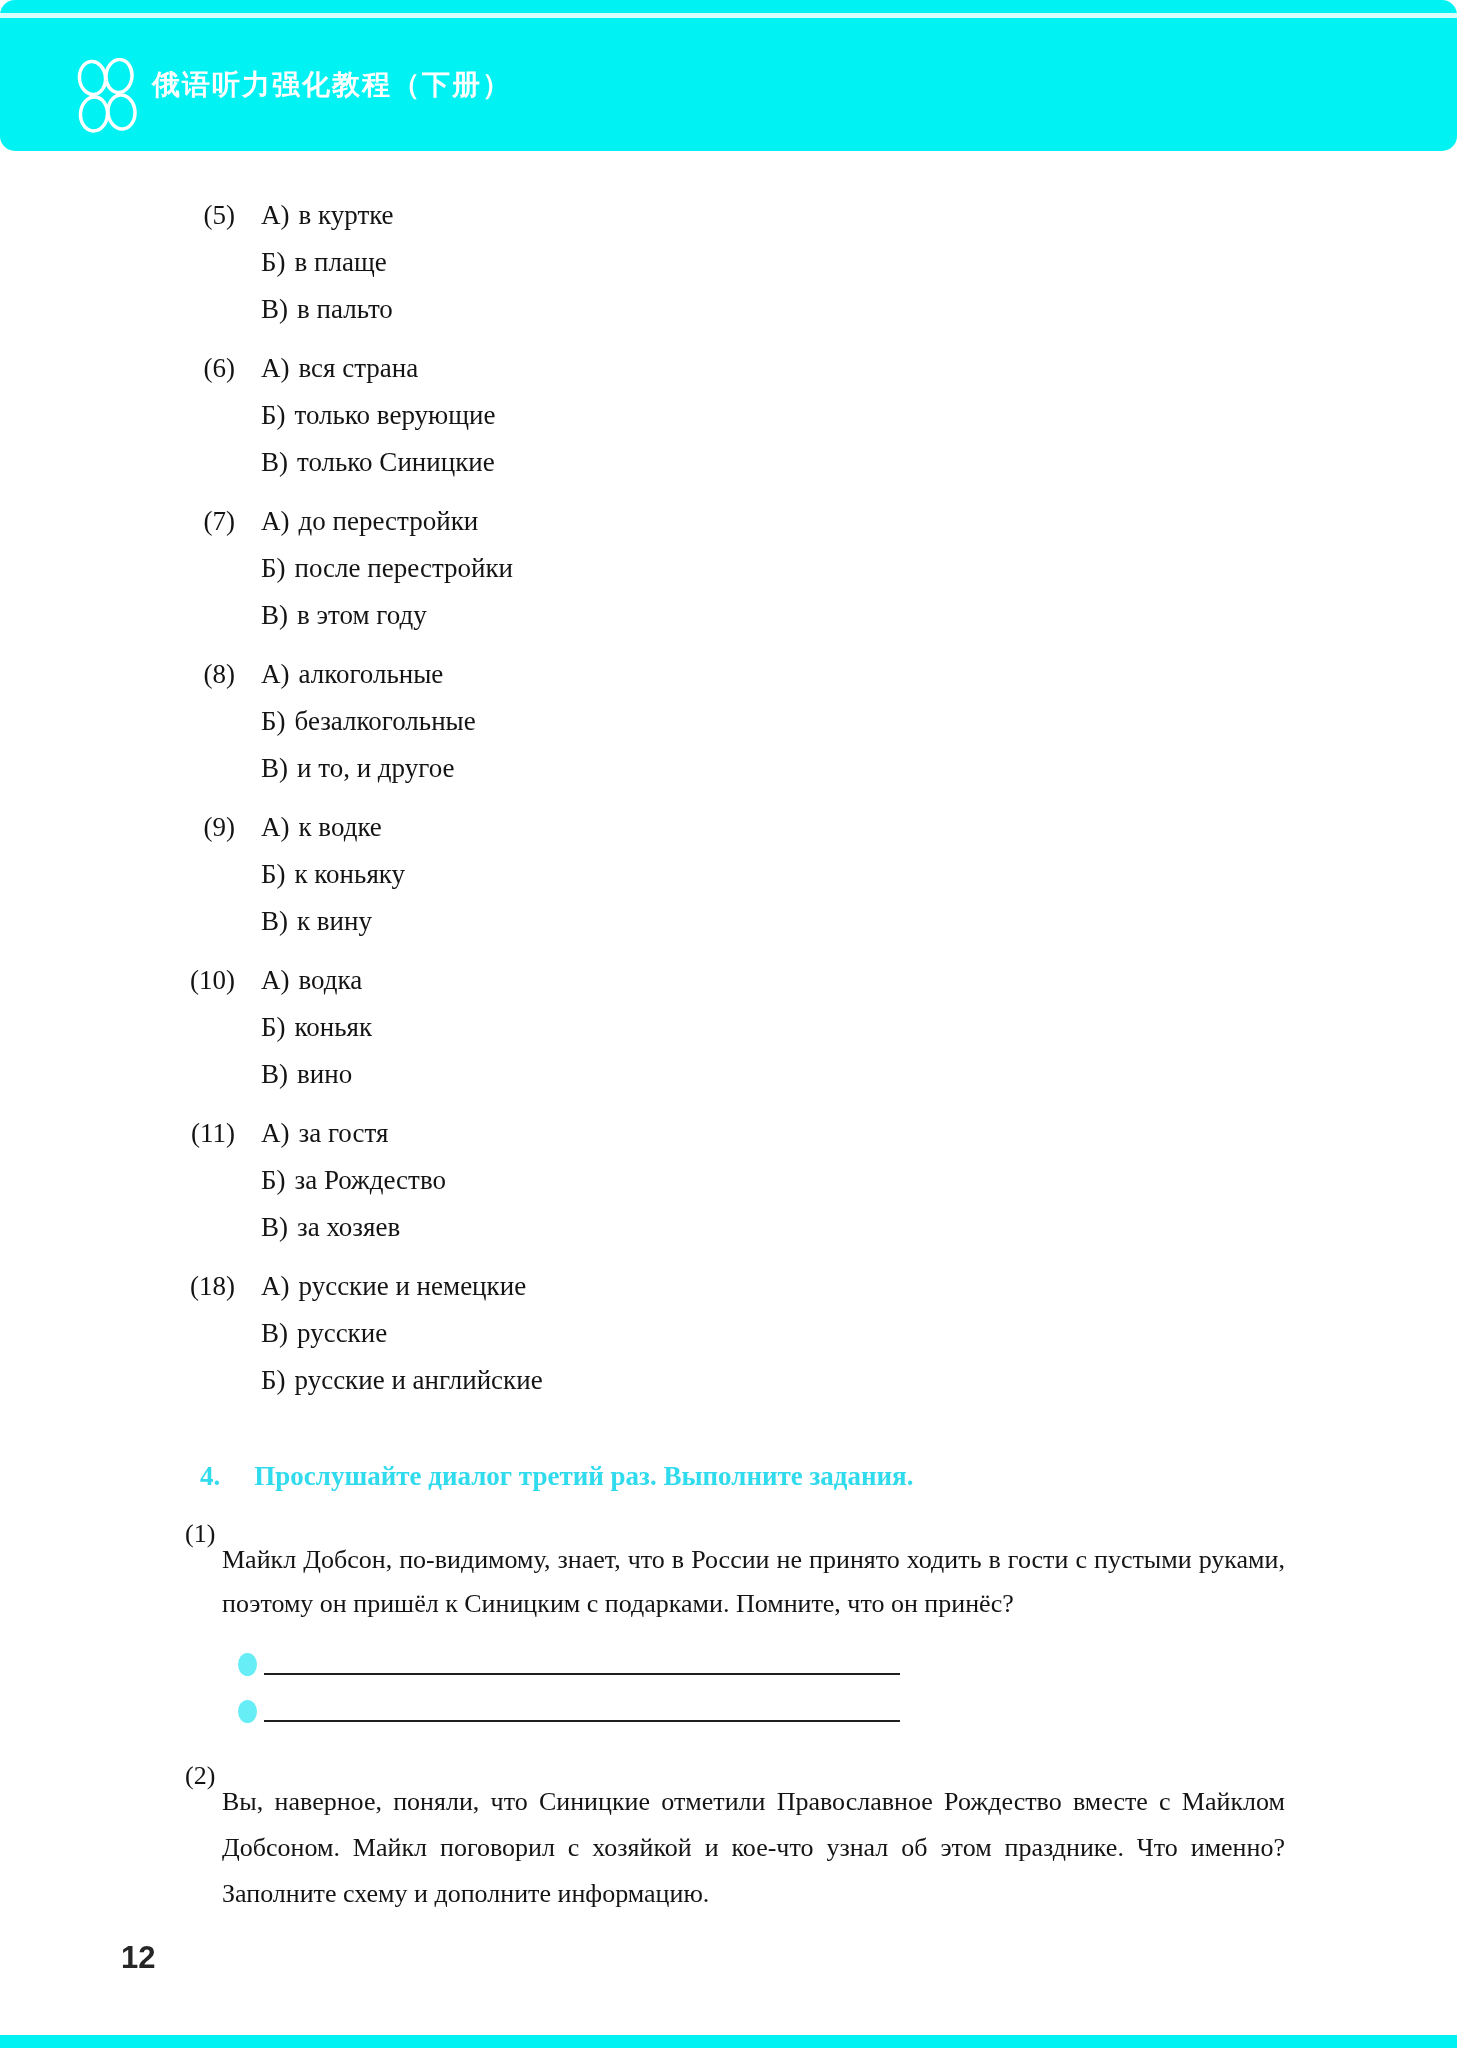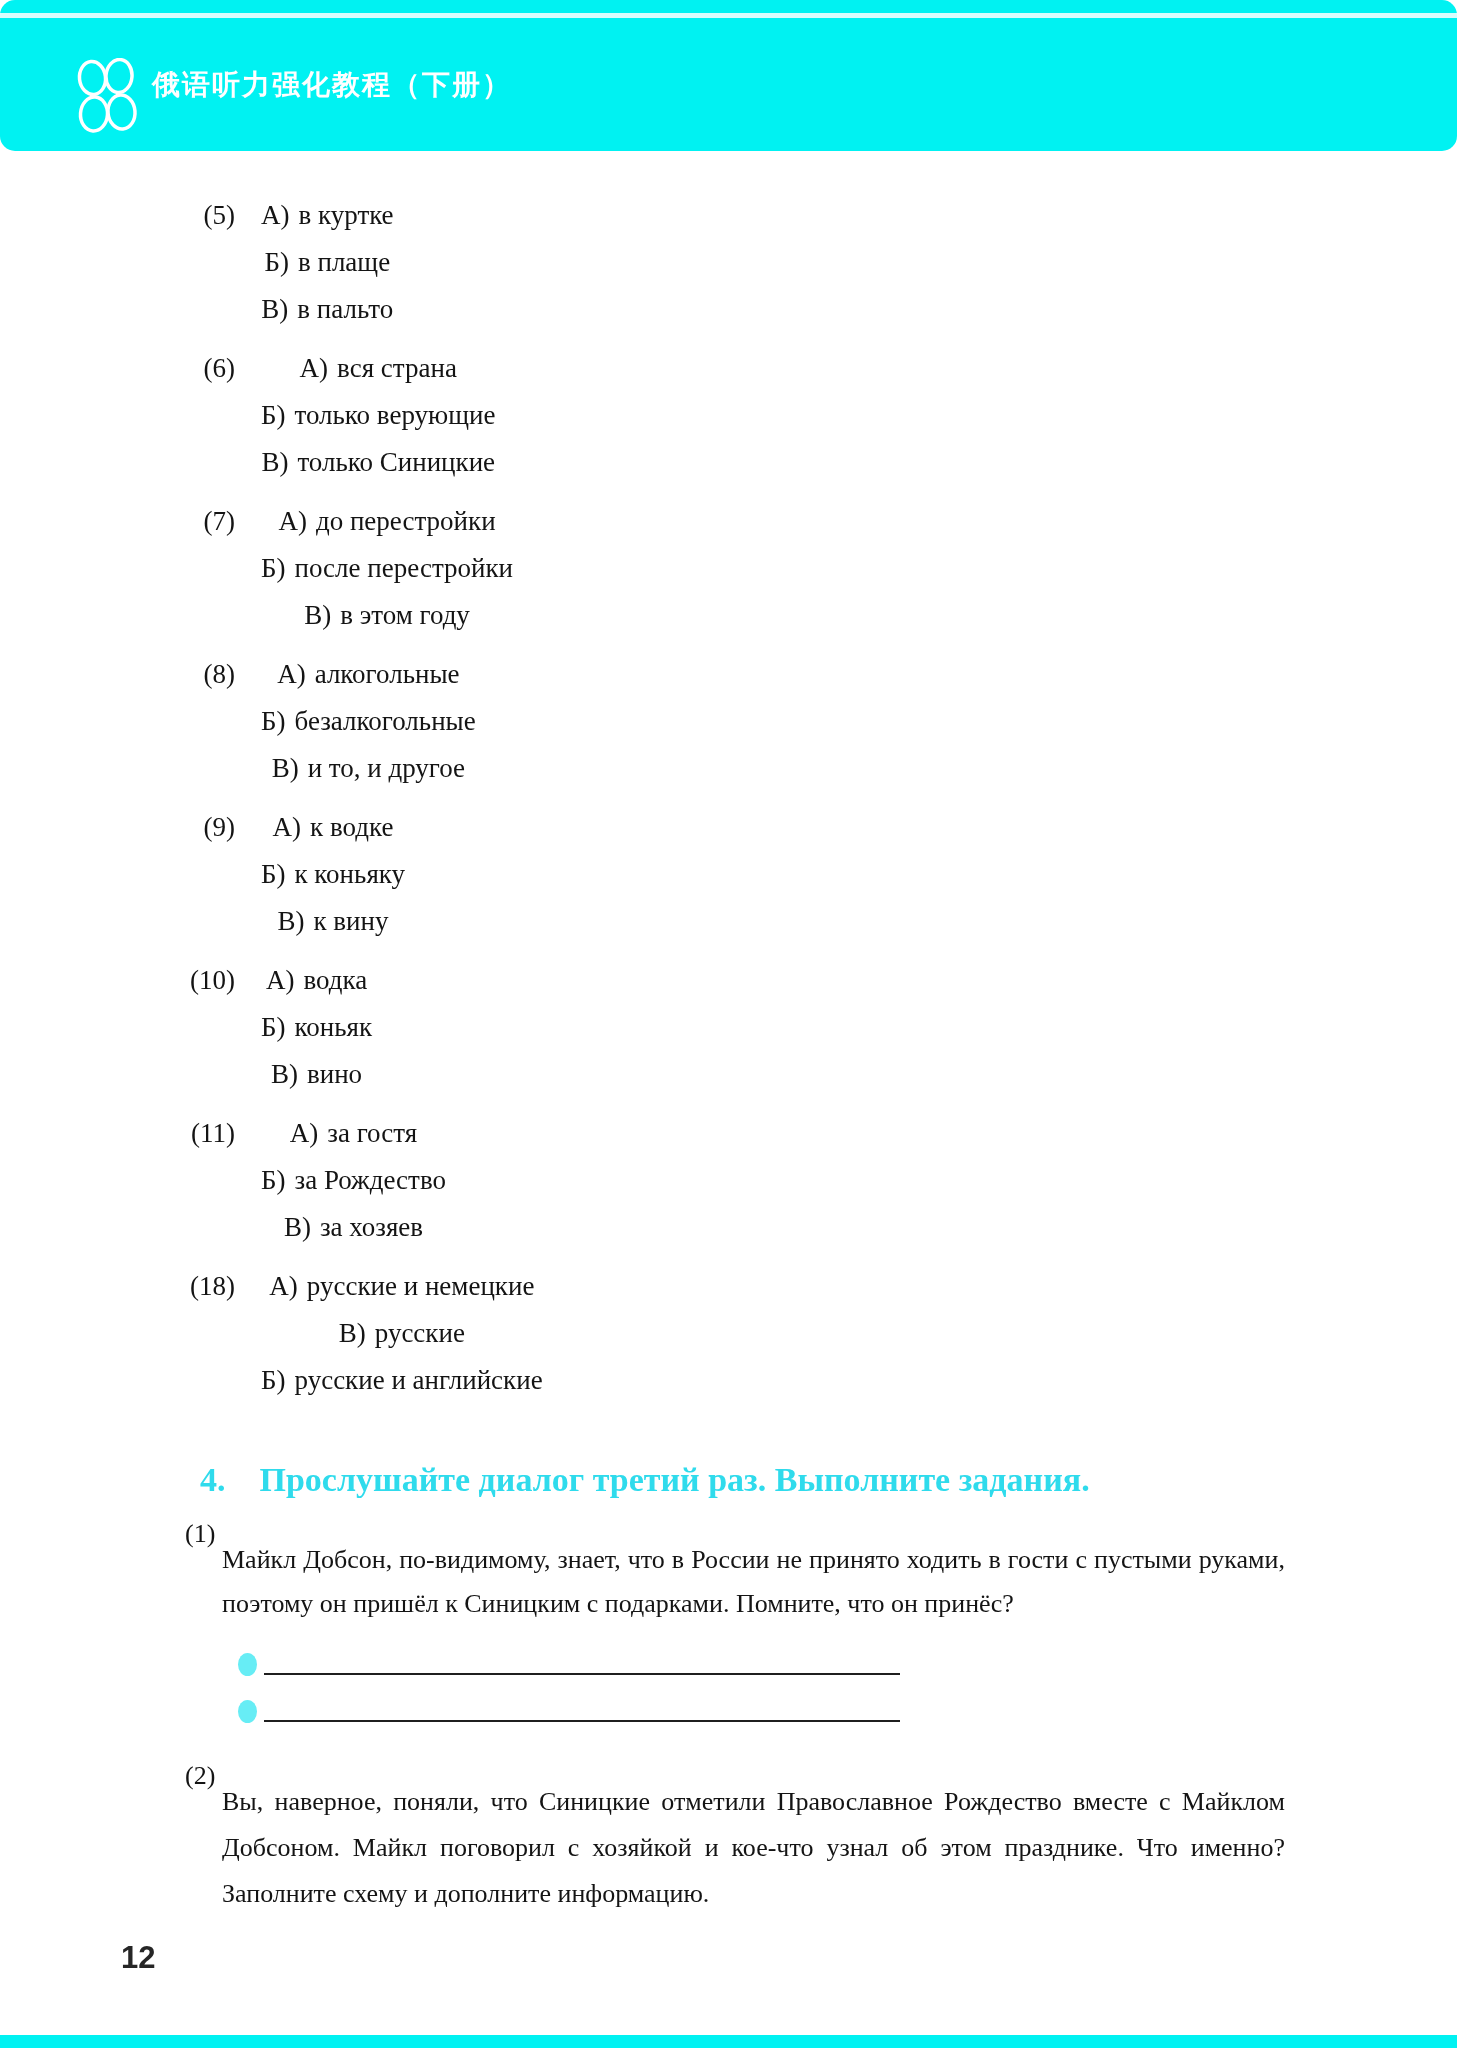--- a/index.html
+++ b/index.html
@@ -35,28 +35,28 @@
     letter-spacing:2px; white-space:nowrap;
   }
 
   
   .questions { position:absolute; left:0; top:192px; }
   .q-block { display:flex; margin-bottom:12px; }
   .q-num {
     width:235px; text-align:right; flex:none;
     font-size:27px; line-height:47px;
   }
-  .q-opts { margin-left:26px;text-align:center; }
+  .q-opts { margin-left:26px; }
   .q-opt { font-size:27px; line-height:47px; white-space:nowrap; }
   .opt-text { margin-left:9px; }
 
   
   .task-heading {
     position:absolute; left:200px; top:1461px;
-    font-size:34px; font-weight:bold; color:var(--heading);
+    font-size:27px; font-weight:bold; color:var(--heading);
     white-space:nowrap;
   }
   .task-heading .task-num { margin-right:34px; }
 
   .task-item { position:absolute; display:flex; width:1100px; }
   .task-item .item-num { width:37px; flex:none; }
   .task-item .item-text { flex:1; text-align:justify; }
   .task-item-1 { left:185px; top:1512px; font-size:26px; line-height:44px; }
   .task-item-2 { left:185px; top:1753px; font-size:26px; line-height:46px; }
 

